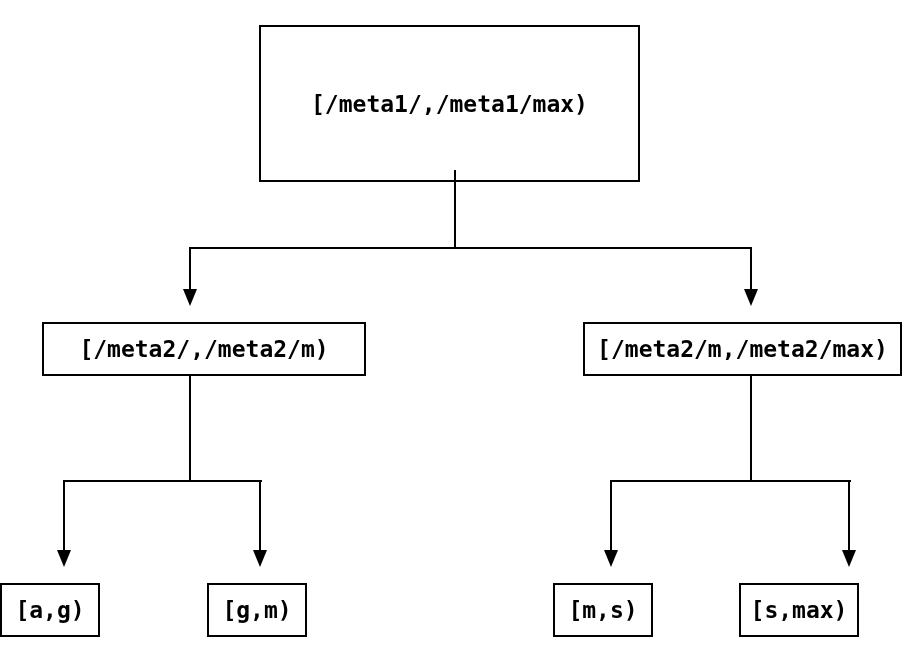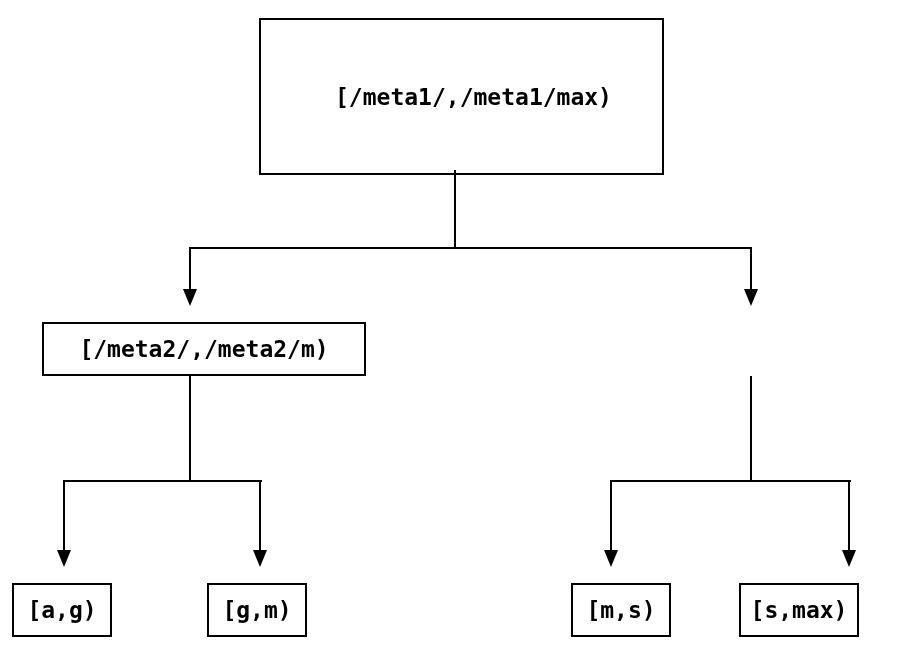--- a/index.html
+++ b/index.html
@@ -28,26 +28,26 @@
   .hline { position: absolute; height: 2px; background: #000000; }
   .arrow-down {
     position: absolute;
     width: 0; height: 0;
     border-left: 7px solid transparent;
     border-right: 7px solid transparent;
     border-top: 17px solid #000000;
   }
 
   
-  #node-root   { left: 259px; top: 18px;  width: 377px; height: 153px; padding-left: 24px; }
+  #node-root   { left: 259px; top: 25px;  width: 377px; height: 153px; }
   #node-left   { left: 22px;  top: 322px; width: 320px; height: 50px; margin-left: 20px; }
   #node-right  { left: 583px; top: 322px; width: 315px; height: 50px; }
-  #leaf-ag     { left: 12px;   top: 583px; width: 96px;  height: 50px; }
+  #leaf-ag     { left: 0;   top: 583px; width: 96px;  height: 50px; }
   #leaf-gm     { left: 207px; top: 583px; width: 96px;  height: 50px; }
-  #leaf-ms     { left: 553px; top: 583px; width: 96px;  height: 50px; margin-left: 18px; }
+  #leaf-ms     { left: 553px; top: 583px; width: 96px;  height: 50px; }
   #leaf-smax   { left: 739px; top: 583px; width: 116px; height: 50px; }
 
   
   #c-root-stem   { left: 454px; top: 170px; height: 79px; }
   #c-l1-hbar     { left: 189px; top: 247px; width: 563px; }
   #c-l1-left-v   { left: 189px; top: 249px; height: 40px; }
   #c-l1-right-v  { left: 750px; top: 249px; height: 40px; }
   #a-l1-left     { left: 183px; top: 289px; }
   #a-l1-right    { left: 744px; top: 289px; }
 
@@ -69,20 +69,21 @@
 </style>
 </head>
 <body>
 
 <div id="canvas">
 
   <div class="box" id="node-root">[/meta1/,/meta1/max)</div>
 
   <div class="box" id="node-left">[/meta2/,/meta2/m)</div>
 
+  <div class="box" id="node-right">[/meta2/m,/meta2/max)</div>
 
   <div class="box" id="leaf-ag">[a,g)</div>
 
   <div class="box" id="leaf-gm">[g,m)</div>
 
   <div class="box" id="leaf-ms">[m,s)</div>
 
   <div class="box" id="leaf-smax">[s,max)</div>
 
   <div class="vline" id="c-root-stem"></div>

